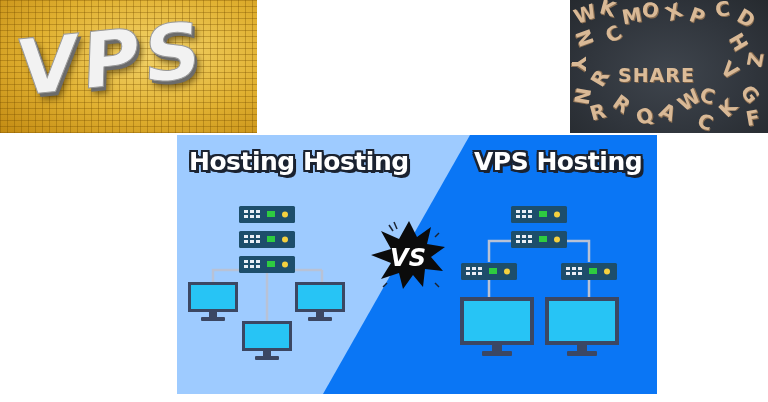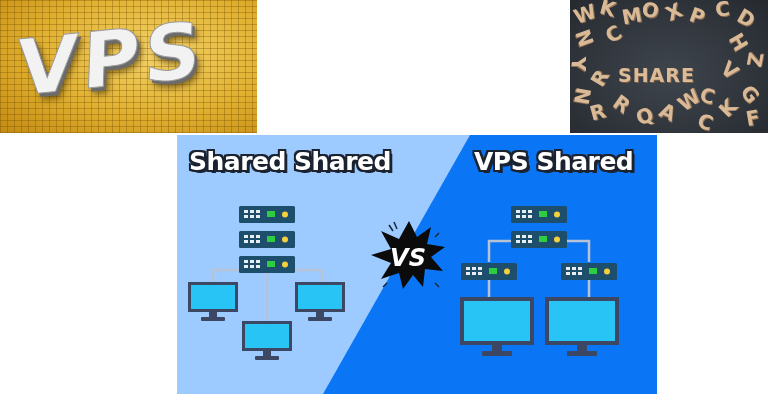--- a/index.html
+++ b/index.html
@@ -74,22 +74,22 @@
     <span style="left:172px;top:82px;transform:rotate(50deg)">G</span>
     <span style="left:176px;top:106px;transform:rotate(-10deg)">F</span>
     <span style="left:128px;top:110px;transform:rotate(20deg)">C</span>
   </div>
   <div class="share-word">SHARE</div>
 </div>
 
 <div class="banner">
   <div class="right-bg"></div>
 
-  <div class="title title-shared">Shared Shared</div>
-  <div class="title title-vps">VPS Shared</div>
+  <div class="title title-shared">Hosting Hosting</div>
+  <div class="title title-vps">VPS Hosting</div>
 
   <svg width="480" height="259" viewBox="0 0 480 259">
     <defs>
       <g id="srv">
         <rect x="0" y="0" width="56" height="17" rx="1.5" fill="#1d4e6b"></rect>
         <rect x="5" y="4" width="4" height="3" fill="#e9eef5"></rect>
           <rect x="11" y="4" width="4" height="3" fill="#e9eef5"></rect>
           <rect x="17" y="4" width="4" height="3" fill="#e9eef5"></rect>
         <rect x="5" y="9" width="4" height="3" fill="#e9eef5"></rect>
           <rect x="11" y="9" width="4" height="3" fill="#e9eef5"></rect>

